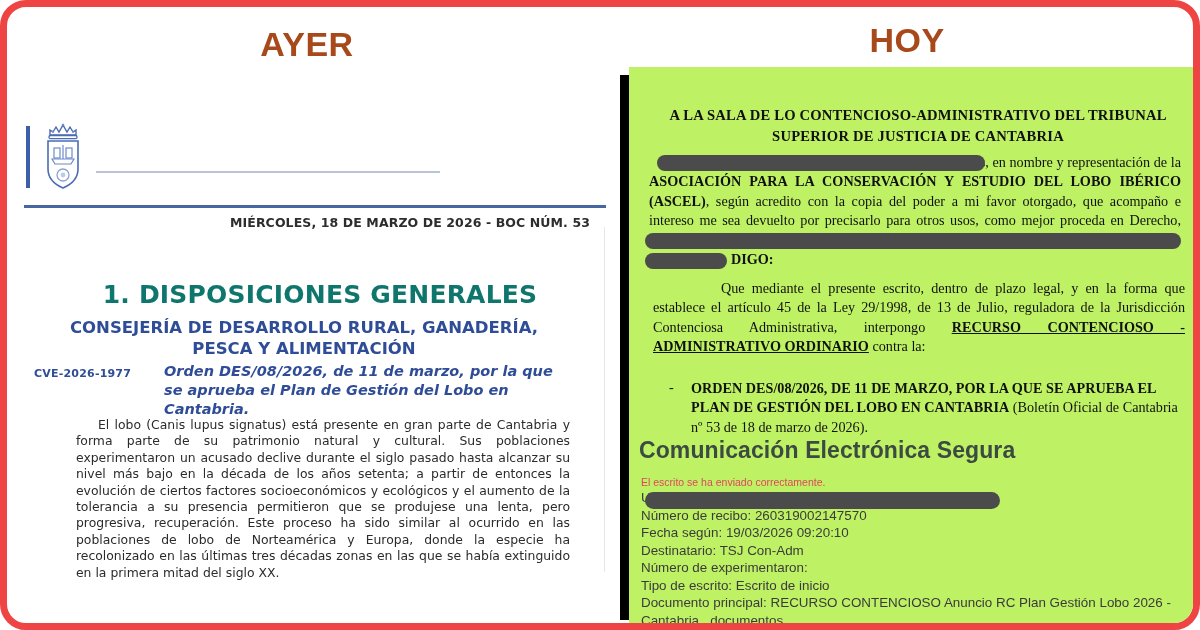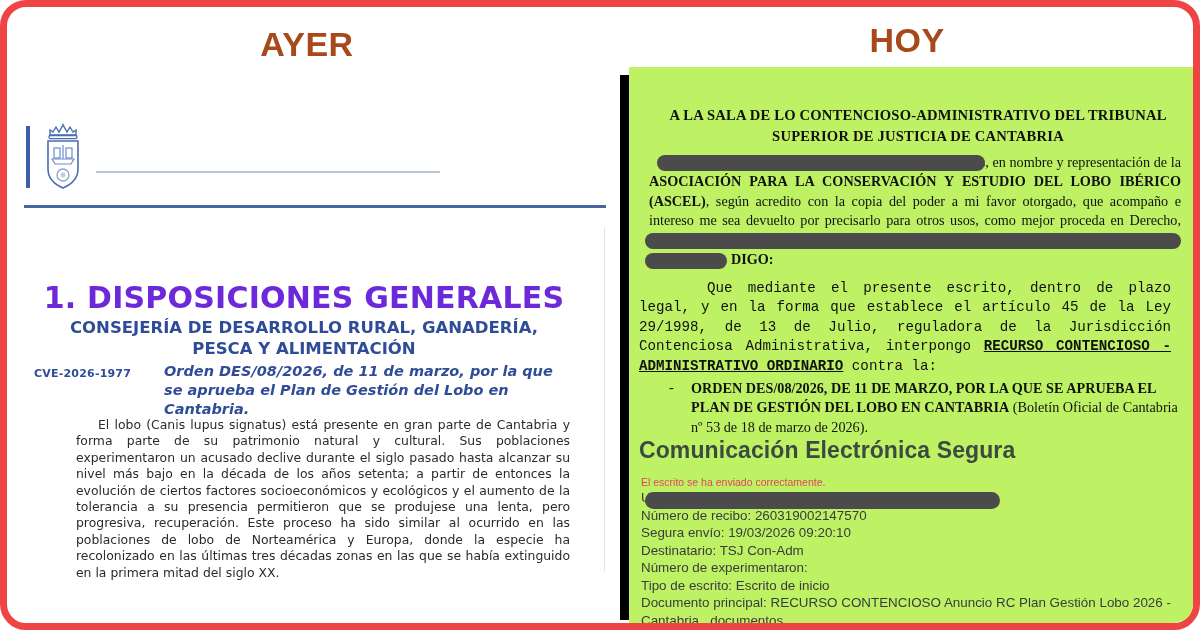--- a/index.html
+++ b/index.html
@@ -98,26 +98,26 @@
     text-align: right;
     font-size: 12.5px;
     font-weight: bold;
     color: #2d2d2d;
     letter-spacing: 0.1px;
     font-family: "DejaVu Sans", sans-serif;
   }
 
   #boc-h1 {
     position: absolute;
-    left: 0; top: 183px;
+    left: 16px; top: 183px;
     width: 580px;
     text-align: center;
-    font-size: 30px;
-    font-weight: bold;
-    color: #6d28d9;
+    font-size: 25px;
+    font-weight: bold;
+    color: #0f766e;
     letter-spacing: 0.2px;
     font-family: "DejaVu Sans", sans-serif;
   }
   #boc-h2 {
     position: absolute;
     left: 55px; top: 220px;
     width: 470px;
     text-align: center;
     font-size: 16.5px;
     font-weight: bold;
@@ -182,21 +182,21 @@
     line-height: 21px;
     letter-spacing: 0.2px;
   }
   .rp-para {
     position: absolute;
     font-size: 14.2px;
     line-height: 19.4px;
     text-align: justify;
   }
   #rp-p1 { left: 20px; top: 86px; width: 532px; text-indent: 150px; }
-  #rp-p2 { left: 10px; top: 212px; width: 532px; text-indent: 68px; font-family: Liberation Mono, monospace; }
+  #rp-p2 { left: 24px; top: 212px; width: 532px; text-indent: 68px; }
   #rp-bullet {
     position: absolute;
     left: 62px; top: 312px;
     width: 488px;
     font-size: 14.2px;
     line-height: 19.4px;
   }
   #rp-bullet-dash {
     position: absolute;
     left: 40px; top: 312px;
@@ -284,20 +284,21 @@
           <circle cx="23" cy="53" r="6" fill="none" stroke="#8aa3d6" stroke-width="1.3"></circle>
           <circle cx="23" cy="53" r="2.4" fill="#bccbe6"></circle>
         </svg>
       </div>
 
       <div id="boc-underline"></div>
     </div>
 
     <div id="boc-rule"></div>
 
+    <div id="boc-date">MIÉRCOLES, 18 DE MARZO DE 2026 - BOC NÚM. 53</div>
 
     <div id="boc-h1">1. DISPOSICIONES GENERALES</div>
 
     <div id="boc-h2">CONSEJERÍA DE DESARROLLO RURAL, GANADERÍA, PESCA Y ALIMENTACIÓN</div>
 
     <div id="boc-cve">CVE-2026-1977</div>
 
     <div id="boc-subtitle">Orden DES/08/2026, de 11 de marzo, por la que se aprueba el Plan de Gestión del Lobo en Cantabria.</div>
 
     <div id="boc-body">El lobo (Canis lupus signatus) está presente en gran parte de Cantabria y forma parte de su patrimonio natural y cultural. Sus poblaciones experimentaron un acusado declive durante el siglo pasado hasta alcanzar su nivel más bajo en la década de los años setenta; a partir de entonces la evolución de ciertos factores socioeconómicos y ecológicos y el aumento de la tolerancia a su presencia permitieron que se produjese una lenta, pero progresiva, recuperación. Este proceso ha sido similar al ocurrido en las poblaciones de lobo de Norteamérica y Europa, donde la especie ha recolonizado en las últimas tres décadas zonas en las que se había extinguido en la primera mitad del siglo XX.</div>
@@ -336,21 +337,21 @@
 
     <div id="ces-list">
       <div class="ces-row" id="ces-row-usuario">
         <span>Usuario:</span>
       </div>
       <div class="ces-row">
         <span>Número de recibo:</span>
         <span>260319002147570</span>
       </div>
       <div class="ces-row">
-        <span>Segura envío:</span>
+        <span>Fecha según:</span>
         <span>19/03/2026 09:20:10</span>
       </div>
       <div class="ces-row">
         <span>Destinatario:</span>
         <span>TSJ Con-Adm</span>
       </div>
       <div class="ces-row">
         <span>Número de experimentaron:</span>
         <span></span>
       </div>

